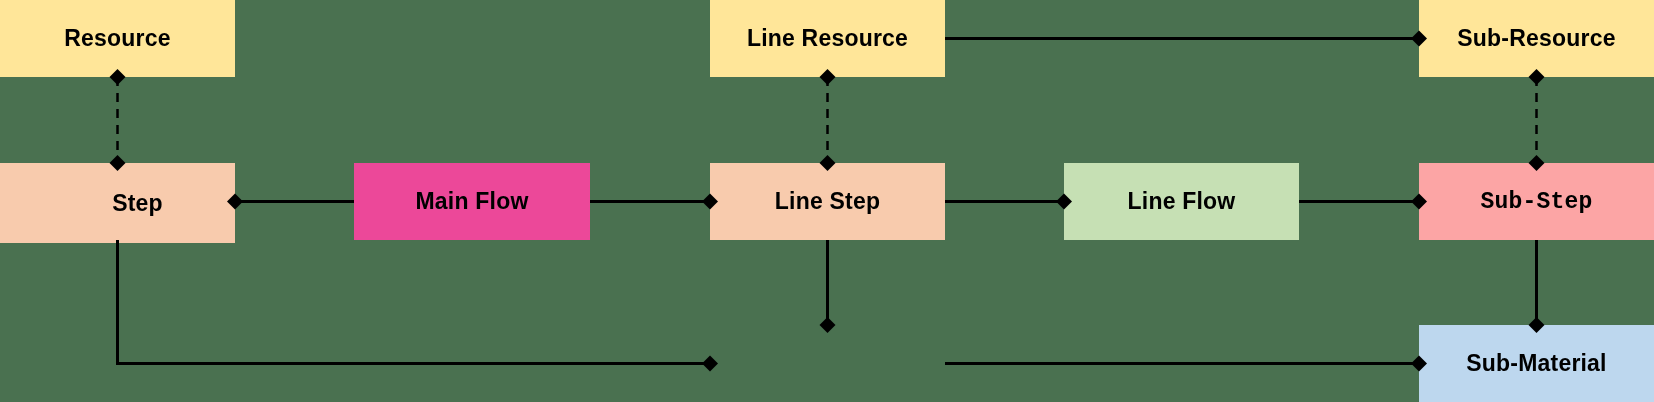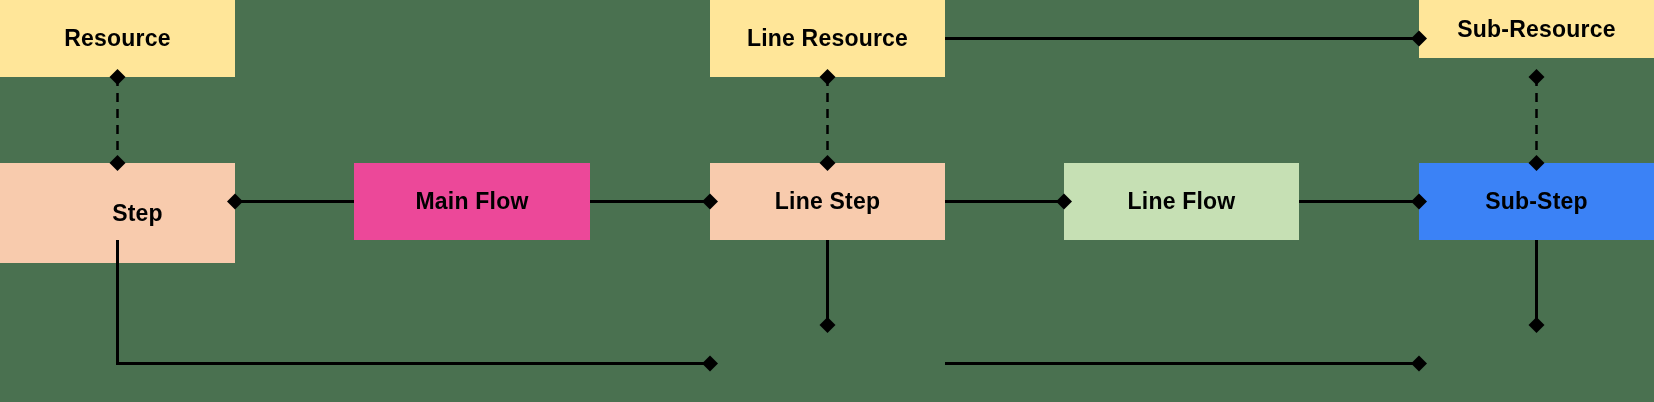--- a/index.html
+++ b/index.html
@@ -23,22 +23,22 @@
   .node .label {
     font-size: 23px;
     font-weight: 700;
     color: #000000;
     letter-spacing: 0.2px;
     white-space: nowrap;
   }
   
   #n-resource      { left: 0;      top: 0;    width: 235px; height: 77px; }
   #n-line-resource { left: 710px;  top: 0;    width: 235px; height: 77px; }
-  #n-sub-resource  { left: 1419px; top: 0;    width: 235px; height: 58px; }
-  #n-step          { left: 0;      top: 163px; width: 235px; height: 100px; padding-left: 40px; }
+  #n-sub-resource  { left: 1419px; top: 0;    width: 235px; height: 77px; }
+  #n-step          { left: 0;      top: 163px; width: 235px; height: 80px; padding-left: 40px; }
   #n-main-flow     { left: 354px;  top: 163px; width: 236px; height: 77px; }
   #n-line-step     { left: 710px;  top: 163px; width: 235px; height: 77px; }
   #n-line-flow     { left: 1064px; top: 163px; width: 235px; height: 77px; }
   #n-sub-step      { left: 1419px; top: 163px; width: 235px; height: 77px; }
   #n-material      { left: 710px;  top: 325px; width: 235px; height: 77px; }
   #n-sub-material  { left: 1419px; top: 325px; width: 235px; height: 77px; }
 
   svg.edges {
     position: absolute;
     left: 0;
@@ -73,24 +73,27 @@
   </div>
   <div class="node" id="n-main-flow" style="background-color: #ec4899;">
     <span class="label">Main Flow</span>
   </div>
   <div class="node" id="n-line-step" style="background-color: rgb(248, 203, 173);">
     <span class="label">Line Step</span>
   </div>
   <div class="node" id="n-line-flow" style="background-color: rgb(198, 224, 180);">
     <span class="label">Line Flow</span>
   </div>
-  <div class="node" id="n-sub-step" style="background-color: #3b82f6;">
+  <div class="node" id="n-sub-step" style="background-color: #fca5a5; font-family: Liberation Mono, monospace;">
     <span class="label">Sub-Step</span>
   </div>
 
+  <div class="node" id="n-sub-material" style="background-color: rgb(189, 215, 238);">
+    <span class="label">Sub-Material</span>
+  </div>
 
   <svg class="edges" width="1654" height="402" viewBox="0 0 1654 402">
 
     <g>
       <line class="dash" x1="117.5" y1="77" x2="117.5" y2="163"></line>
       <polygon points="109.5,77 117.5,69 125.5,77 117.5,85"></polygon>
       <polygon points="109.5,163 117.5,155 125.5,163 117.5,171"></polygon>
     </g>
 
     <g>

